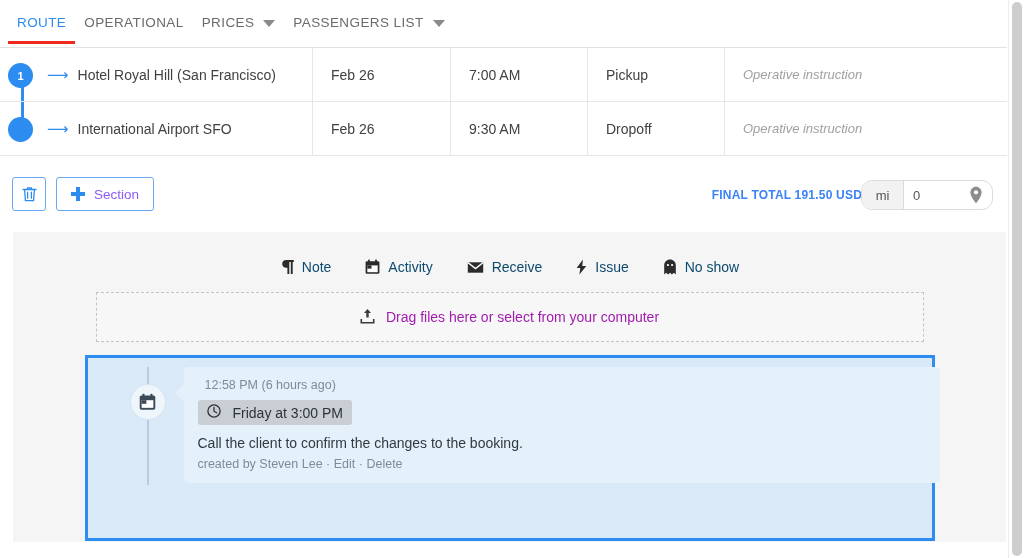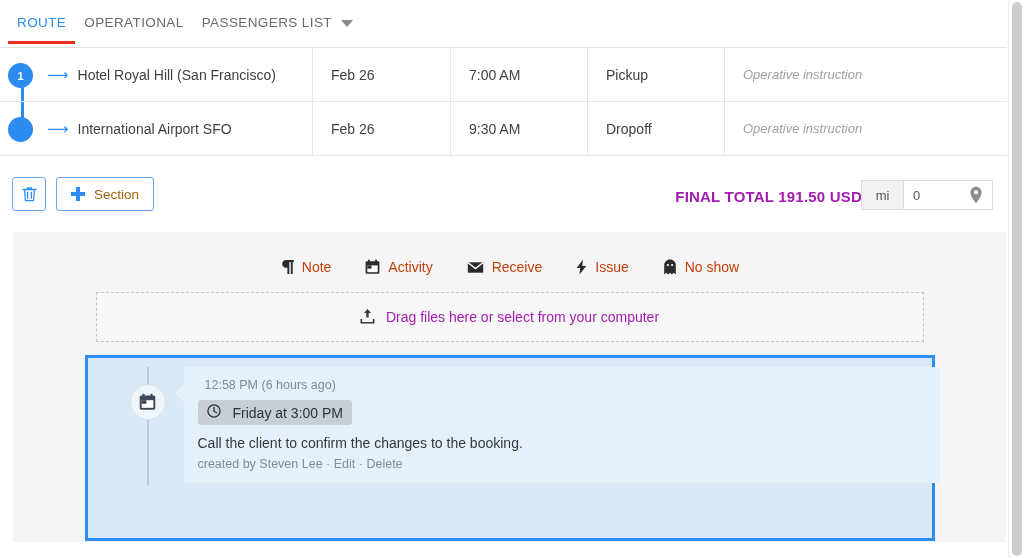--- a/index.html
+++ b/index.html
@@ -54,41 +54,41 @@
     position: absolute; left: 8px; top: 15px; width: 25px; height: 25px; border-radius: 50%;
     background: #2d8cf0; color:#fff; font-size: 11px; font-weight: bold;
     display: flex; align-items: center; justify-content: center; z-index: 2;
   }
   .arrow-ico { color: #2d8cf0; font-size: 15px; line-height: 1; }
 
   
   .toolbar { position: absolute; left: 0; top: 172px; width: 1007px; height: 50px; }
   .btn-group { position: absolute; left: 12px; top: 5px; display: flex; gap: 10px; }
   .btn {
-    border: 1px solid #6aa8f5; border-radius: 3px; background: #fff; color: #a16207;
+    border: 1px solid #6aa8f5; border-radius: 3px; background: #fff; color: #8b5cf6;
     height: 34px; display: flex; align-items: center; justify-content: center;
     gap: 9px; font-size: 13.5px; cursor: pointer; padding: 0 14px;
   }
   .btn.icon-only { width: 34px; padding: 0; }
   .plus {
     position: relative; width: 14px; height: 14px; flex: none;
   }
   .plus::before, .plus::after {
     content:""; position:absolute; background:#2d8cf0;
   }
   .plus::before { left: 5px; top: 0; width: 4px; height: 14px; }
   .plus::after  { top: 5px; left: 0; height: 4px; width: 14px; }
 
   .total-label {
     position: absolute; right: 145px; top: 16px;
-    color: #a21caf; font-size: 15px; font-weight: bold; letter-spacing: .2px; padding-left: 28px;
+    color: #3b82f6; font-size: 12px; font-weight: bold; letter-spacing: .2px; padding-left: 28px;
   }
   .dist-group {
     position: absolute; right: 14px; top: 8px; display: flex;
-    border: 1px solid #dcdcdc; border-radius: 0; height: 30px; overflow: hidden; background:#fff;
+    border: 1px solid #dcdcdc; border-radius: 11px; height: 30px; overflow: hidden; background:#fff;
   }
   .dist-addon {
     background: #f2f2f2; border-right: 1px solid #dcdcdc; width: 42px;
     display: flex; align-items: center; justify-content: center;
     font-size: 13px; color: #555;
   }
   .dist-input {
     width: 56px; border: none; outline: none; font-size: 13px; color: #555;
     padding-left: 9px; font-family: inherit; background: transparent;
   }
@@ -97,21 +97,21 @@
   
   .gray-panel {
     position: absolute; left: 13px; top: 232px; width: 993px; height: 310px;
     background: #f5f5f5;
   }
   .actions {
     display: flex; justify-content: center; align-items: center; gap: 34px;
     padding-top: 18px; height: 52px;
   }
   .action {
-    display: flex; align-items: center; gap: 8px; font-size: 14px; color: #c2410c; cursor: pointer;
+    display: flex; align-items: center; gap: 8px; font-size: 14px; color: #0c4a6e; cursor: pointer;
   }
   .action .ico { display: flex; align-items: center; color: #2b2b2b; }
 
   .dropzone {
     margin: 8px auto 0; width: 828px; height: 50px;
     border: 1px dashed #c4c4c4; background: #f7f7f7;
     display: flex; align-items: center; justify-content: center; gap: 11px;
     font-size: 14px; color: #a21caf; cursor: pointer;
   }
 
@@ -170,20 +170,24 @@
 
 <div class="app">
 
   <div class="tabbar">
     <div class="tab active">
       <span>ROUTE</span>
       <span class="tab-underline"></span>
     </div>
     <div class="tab">
       <span>OPERATIONAL</span>
+    </div>
+    <div class="tab">
+      <span>PRICES</span>
+      <span class="caret"></span>
     </div>
     <div class="tab">
       <span>PASSENGERS LIST</span>
       <span class="caret"></span>
     </div>
   </div>
 
   <div class="route-table">
 
     <div class="route-row">

